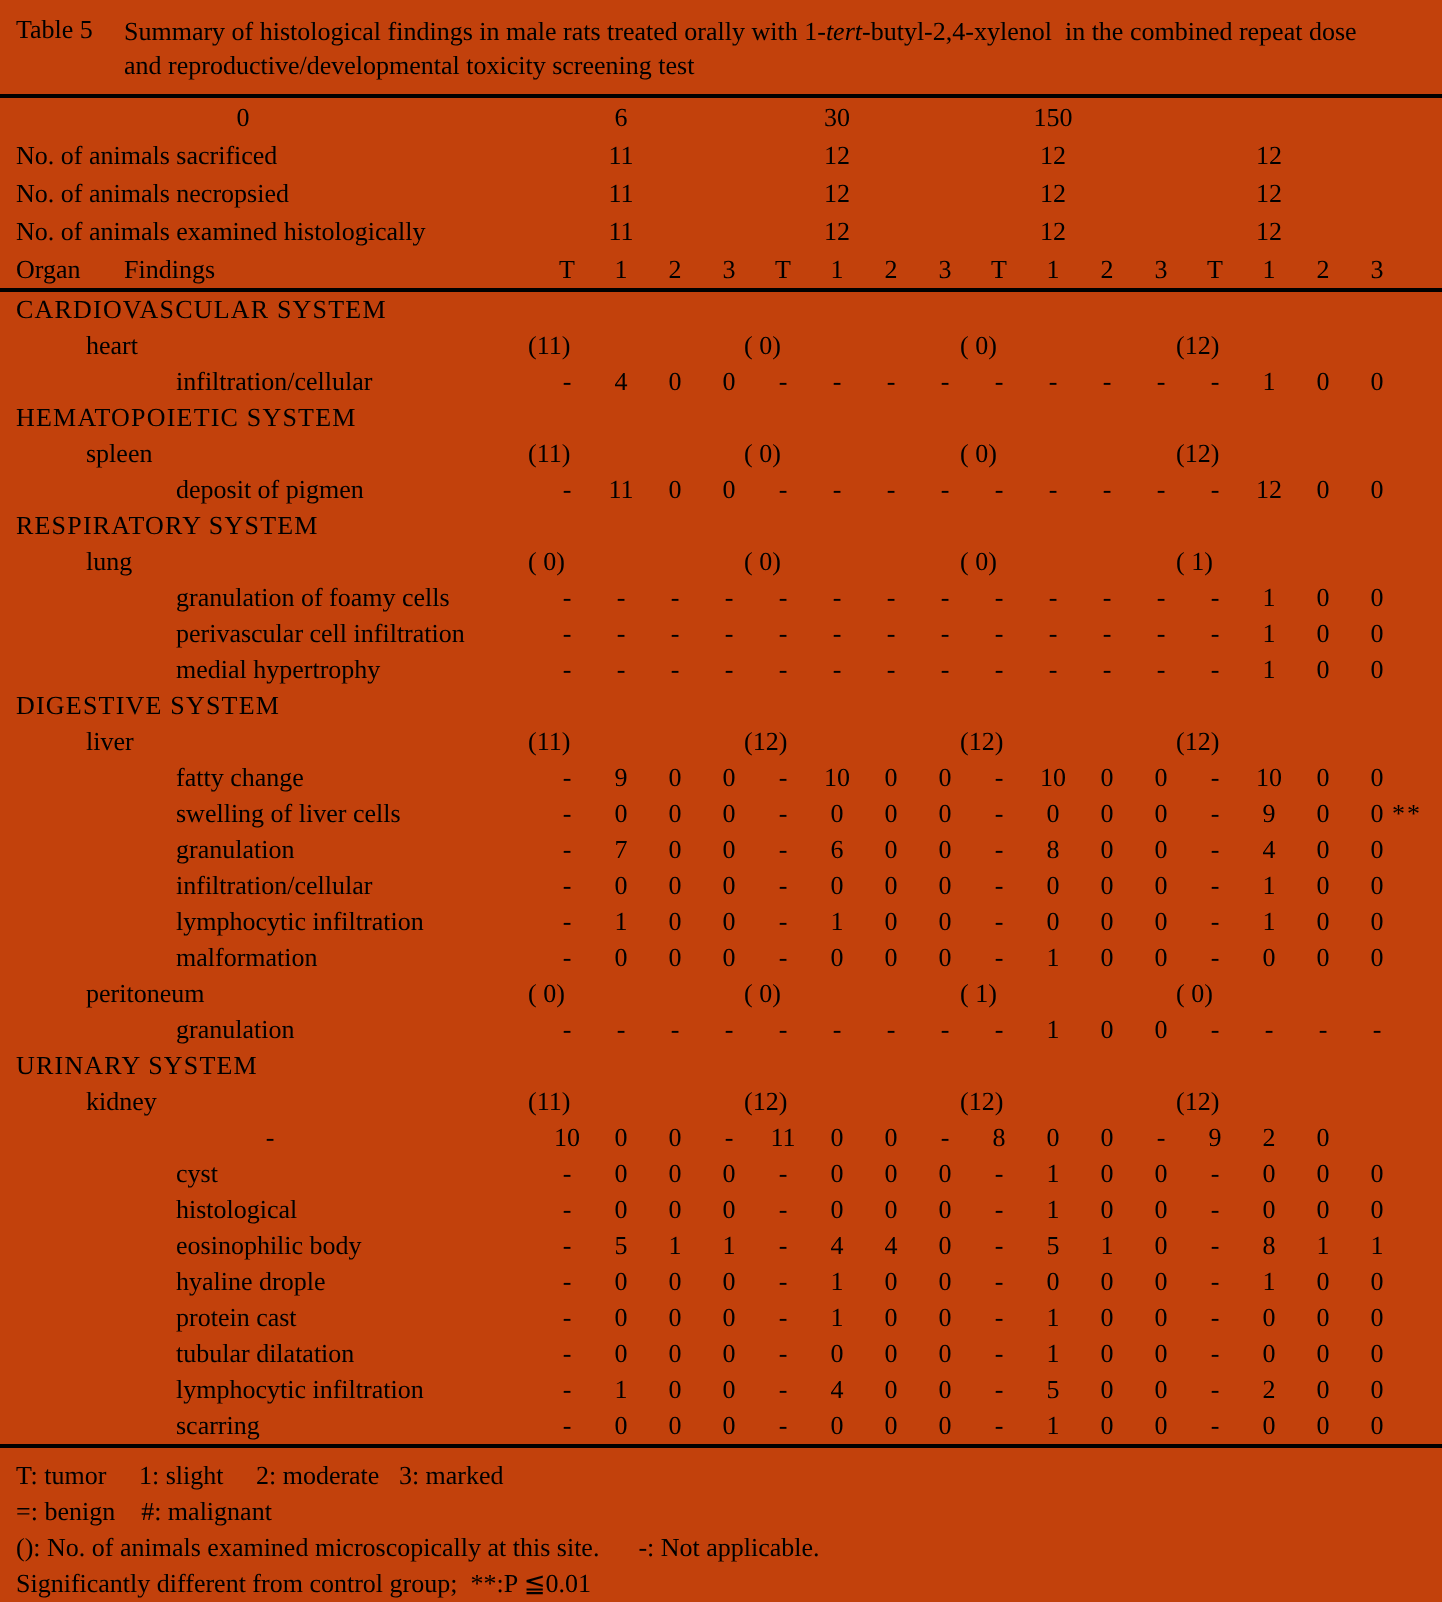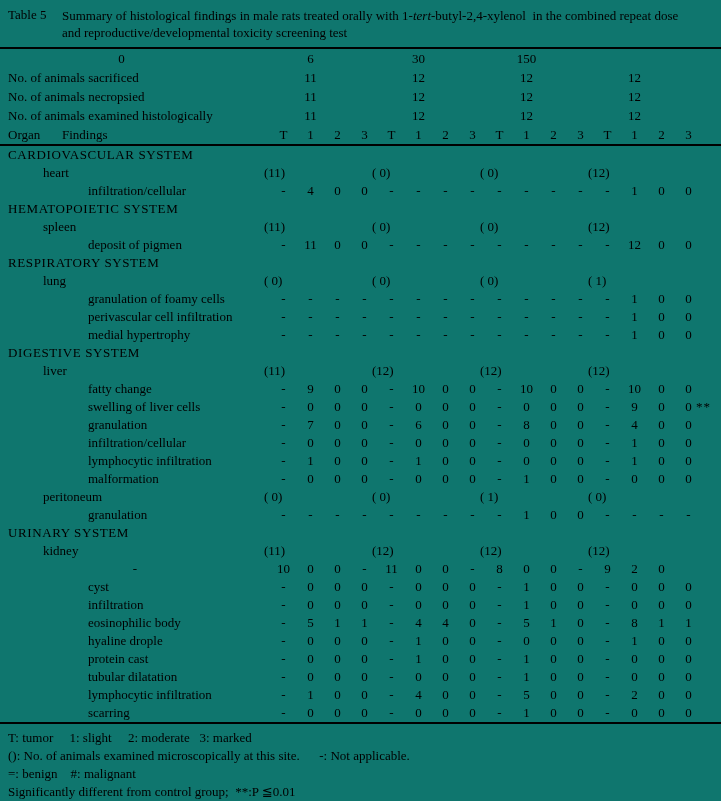--- a/index.html
+++ b/index.html
@@ -3,21 +3,21 @@
 <meta charset="utf-8">
 <style>
   html, body {
     margin: 0; padding: 0;
     background: #ffffff;
     overflow: hidden;
   }
   .page {
     position: relative;
     width: 721px; height: 801px;
-    background: #0f766e;
+    background: #c2410c;
     color: #000000;
     font-family: "Liberation Serif", "DejaVu Serif", serif;
     font-size: 13px;
   }
   
   .title { display: flex; padding: 7px 8px 0 8px; }
   .tlabel { width: 54px; flex: none; white-space: pre; }
   .ttext .cap-line { white-space: pre; line-height: 17px; }
   .ttext i { font-style: italic; }
   
@@ -432,21 +432,21 @@
         <span class="cell">-</span>
         <span class="cell">1</span>
         <span class="cell">0</span>
         <span class="cell">0</span>
         <span class="cell">-</span>
         <span class="cell">0</span>
         <span class="cell">0</span>
         <span class="cell">0</span>
       </div>
       <div class="brow">
-        <span class="lbl finding">infiltration</span>
+        <span class="lbl finding">histological</span>
         <span class="cell">-</span>
         <span class="cell">0</span>
         <span class="cell">0</span>
         <span class="cell">0</span>
         <span class="cell">-</span>
         <span class="cell">0</span>
         <span class="cell">0</span>
         <span class="cell">0</span>
         <span class="cell">-</span>
         <span class="cell">1</span>
@@ -570,18 +570,18 @@
         <span class="cell">0</span>
         <span class="cell">0</span>
         <span class="cell">0</span>
       </div>
     </div>
 
   <div class="rule bot"></div>
 
   <div class="footer">
     <div class="fline">T: tumor     1: slight     2: moderate   3: marked</div>
+    <div class="fline">=: benign    #: malignant</div>
     <div class="fline">(): No. of animals examined microscopically at this site.      -: Not applicable.</div>
-    <div class="fline">=: benign    #: malignant</div>
     <div class="fline">Significantly different from control group;  **:P ≦0.01</div>
   </div>
 
 </div>
 
 </body></html>

